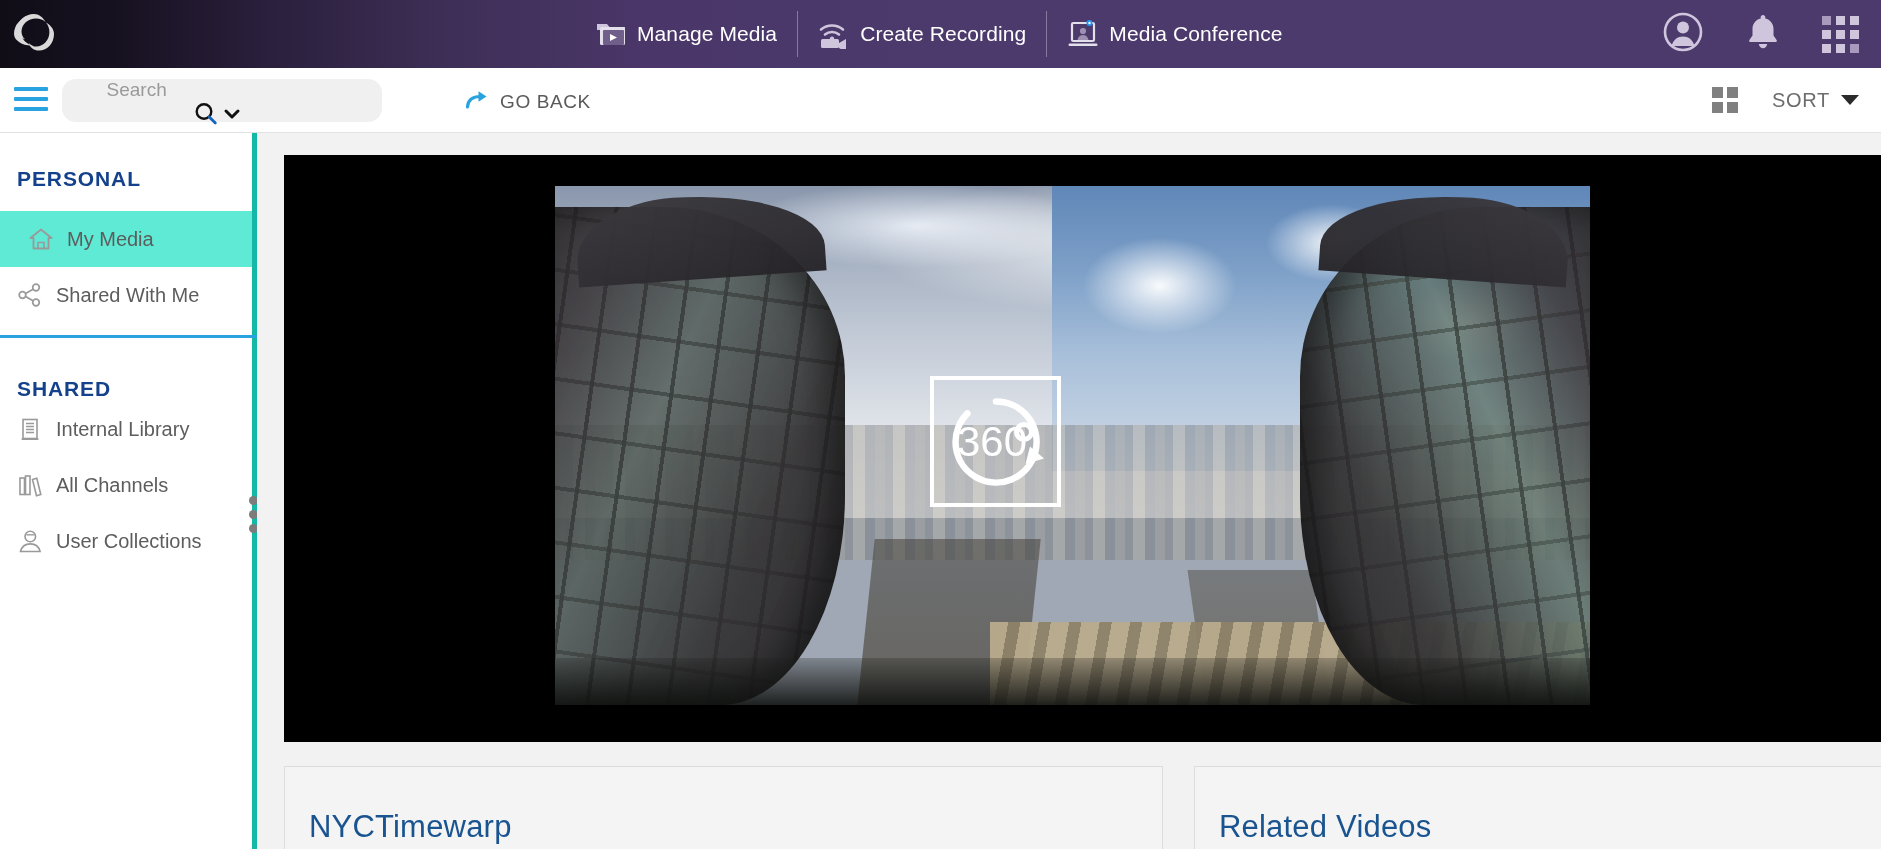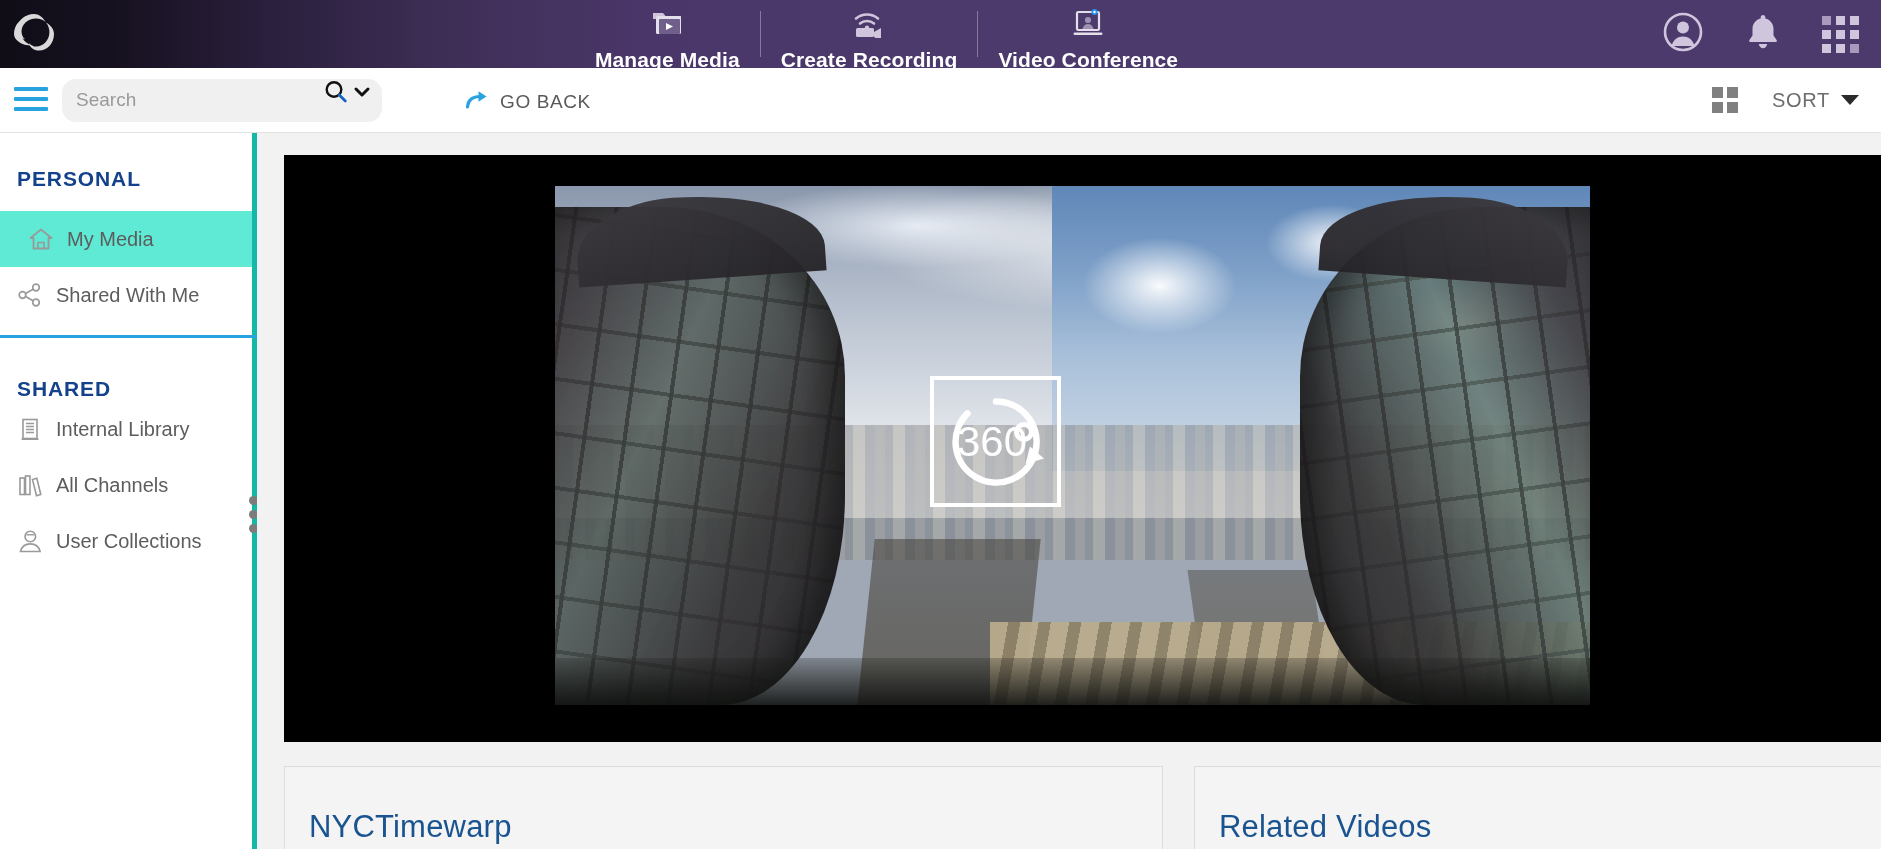--- a/index.html
+++ b/index.html
@@ -22,22 +22,22 @@
     width: 52px; height: 52px;
     display: flex; align-items: center; justify-content: center;
   }
   .nav-center {
     position: absolute; left: 575px; top: 0;
     height: 68px; display: flex; align-items: center;
   }
   .nav-item {
     display: flex; align-items: center; gap: 10px;
     height: 52px; padding: 0 20px;
-    color: #ffffff; font-size: 21px; font-weight: 700;
-    letter-spacing: .1px; white-space: nowrap; cursor: pointer; flex-direction: column;
+    color: #ffffff; font-size: 21px; font-weight: 400;
+    letter-spacing: .1px; white-space: nowrap; cursor: pointer;
   }
   .nav-sep { width: 1px; height: 46px; background: rgba(255,255,255,.33); }
   .nav-icon { width: 32px; height: 30px; display: block; flex: 0 0 auto; }
 
   .top-right {
     position: absolute; right: 22px; top: 0; height: 68px;
     display: flex; align-items: center; gap: 42px;
   }
   .tr-icon { cursor: pointer; display: block; }
   .grid9 { display: grid; grid-template-columns: repeat(3, 9px); grid-template-rows: repeat(3, 9px); gap: 5px; cursor: pointer; }
@@ -52,21 +52,21 @@
     border-bottom: 1px solid #e2e2e2;
   }
   .hamburger { position: absolute; left: 14px; top: 19px; width: 34px; cursor: pointer; }
   .hamburger span { display: block; height: 4px; background: #29a3e0; margin-bottom: 6px; border-radius: 1px; }
   .hamburger span:last-child { margin-bottom: 0; }
 
   .searchbox {
     position: absolute; left: 62px; top: 11px;
     width: 320px; height: 43px;
     background: #f0f0f0; border-radius: 14px;
-    display: flex; align-items: flex-start;
+    display: flex; align-items: center; flex-direction: column;
   }
   .searchbox input {
     flex: 1; height: 41px; border: 0; outline: 0; background: transparent;
     font-family: "Liberation Sans", sans-serif; font-size: 19px; color: #555;
     padding-left: 14px;
   }
   .searchbox input::placeholder { color: #9a9a9a; }
   .search-actions { display: flex; align-items: center; gap: 3px; padding-right: 10px; }
 
   .goback {
@@ -296,21 +296,21 @@
       <span>
         <svg class="nav-icon" viewBox="0 0 32 30" aria-hidden="true">
           <rect x="5" y="4" width="22" height="18" rx="1.3" fill="none" stroke="#e3dfeb" stroke-width="2.2"></rect>
           <circle cx="16" cy="12" r="3.1" fill="#9e90b3"></circle>
           <path d="M10.5 21c.6-3.4 2.9-5 5.5-5s4.9 1.6 5.5 5z" fill="#9e90b3"></path>
           <circle cx="22.5" cy="4" r="3" fill="#2196f3"></circle>
           <circle cx="22.5" cy="4" r="1.2" fill="#ffffff"></circle>
           <rect x="1.5" y="24.5" width="29" height="2.6" rx="1.3" fill="#e3dfeb"></rect>
         </svg>
       </span>
-      <span class="nav-label">Video Conference</span>
+      <span class="nav-label">Media Conference</span>
     </div>
   </div>
 
   <div class="top-right">
     <span class="tr-icon">
       <svg width="42" height="42" viewBox="0 0 42 42" aria-hidden="true">
         <circle cx="21" cy="21" r="18" fill="none" stroke="#cfc6dd" stroke-width="2.6"></circle>
         <circle cx="21" cy="16.5" r="6" fill="#cfc6dd"></circle>
         <path d="M9.5 35c1.8-6.6 6.2-9.6 11.5-9.6S30.7 28.4 32.5 35z" fill="#cfc6dd"></path>
       </svg>

